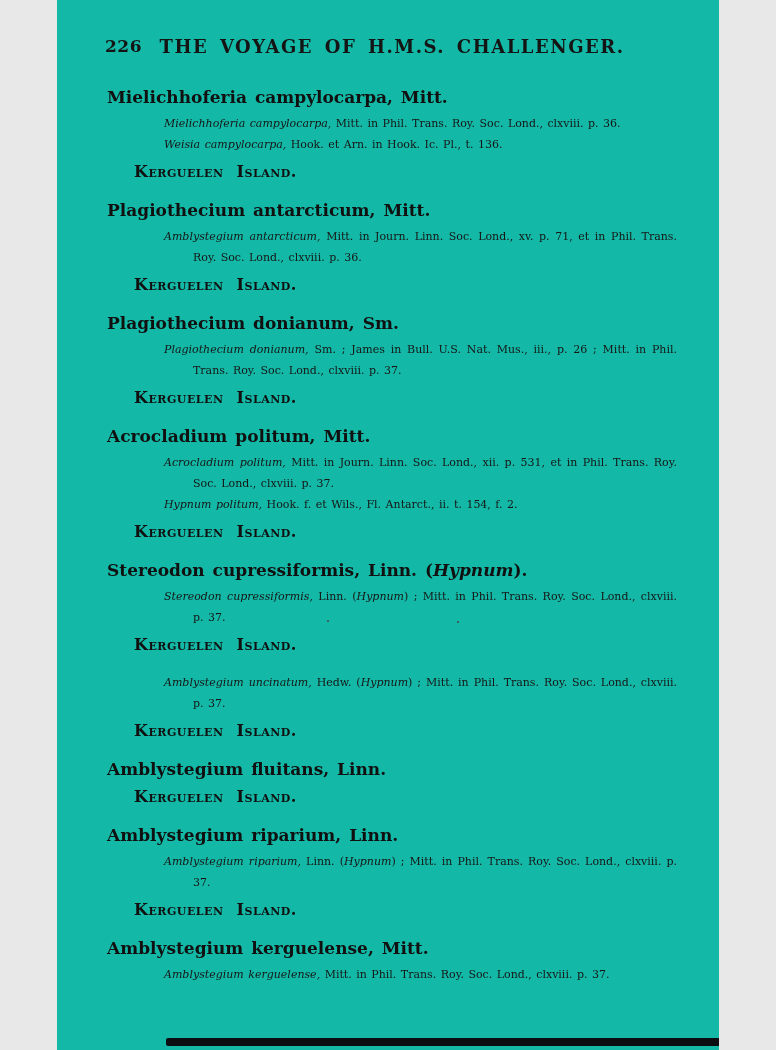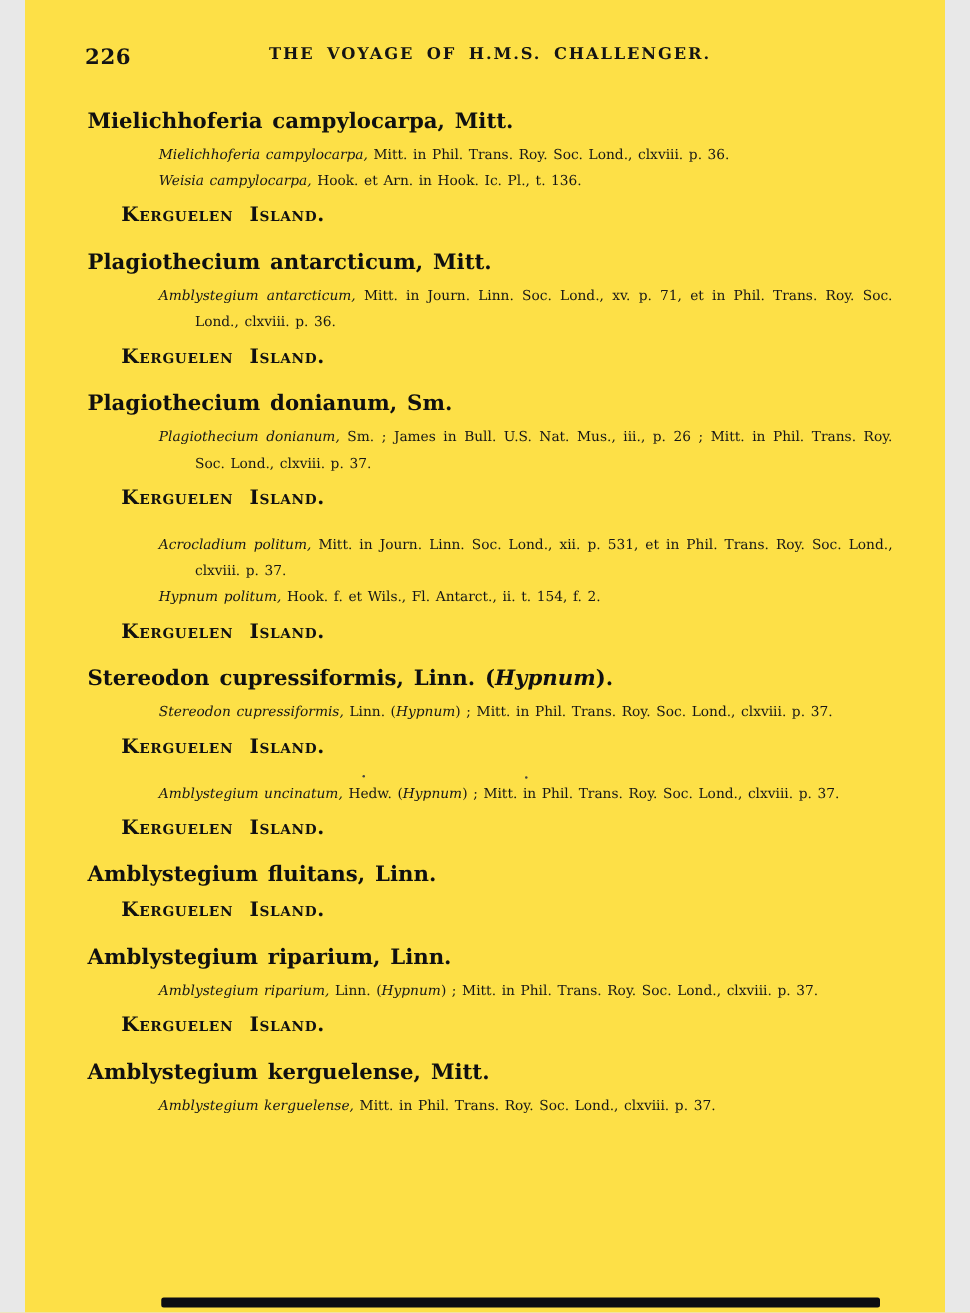--- a/index.html
+++ b/index.html
@@ -1,35 +1,35 @@
 <!DOCTYPE html>
 <html><head>
 <meta charset="utf-8">
 <style>
   html, body { margin: 0; padding: 0; background: #e8e8e8; }
   .page {
     position: relative;
-    width: 736px;
+    width: 662px;
     height: 1050px;
     margin: 0 auto;
-    background: #fde047;
+    background: #14b8a6;
     color: #141414;
     font-family: "DejaVu Serif", "Liberation Serif", serif;
     box-sizing: border-box;
     padding: 36px 42px 0 50px;
     overflow: hidden;
   }
   .header { position: relative; height: 20px; margin-bottom: 30px; }
   .pagenum {
     position: absolute; left: -2px; top: 0;
     font-size: 17px; font-weight: 700; letter-spacing: 0.5px;
   }
   .running-title {
     text-align: center;
-    font-size: 13px; font-weight: 700;
+    font-size: 18px; font-weight: 700;
     letter-spacing: 1.5px; word-spacing: 4px;
   }
   .entry { margin-bottom: 17px; }
   .head {
     margin: 0 0 5px 0;
     font-size: 17px; font-weight: 700;
     line-height: 22px; word-spacing: 2px;
     color: #101010;
   }
   .cit {
@@ -85,20 +85,21 @@
     <p class="loc">Kerguelen Island.</p>
   </section>
 
   <section class="entry">
     <h2 class="head"><span>Plagiothecium donianum, Sm.</span></h2>
     <p class="cit"><span class="it">Plagiothecium donianum,</span><span> Sm. ; James in Bull. U.S. Nat. Mus., iii., p. 26 ; Mitt. in Phil. Trans. Roy. Soc. Lond., clxviii. p. 37.</span></p>
     <p class="loc">Kerguelen Island.</p>
   </section>
 
   <section class="entry">
+    <h2 class="head"><span>Acrocladium politum, Mitt.</span></h2>
     <p class="cit"><span class="it">Acrocladium politum,</span><span> Mitt. in Journ. Linn. Soc. Lond., xii. p. 531, et in Phil. Trans. Roy. Soc. Lond., clxviii. p. 37.</span></p>
     <p class="cit"><span class="it">Hypnum politum,</span><span> Hook. f. et Wils., Fl. Antarct., ii. t. 154, f. 2.</span></p>
     <p class="loc">Kerguelen Island.</p>
   </section>
 
   <section class="entry">
     <h2 class="head"><span>Stereodon cupressiformis, Linn. (</span><span class="it">Hypnum</span><span>).</span></h2>
     <p class="cit"><span class="it">Stereodon cupressiformis,</span><span> Linn. (</span><span class="it">Hypnum</span><span>) ; Mitt. in Phil. Trans. Roy. Soc. Lond., clxviii. p. 37.</span></p>
     <p class="loc">Kerguelen Island.</p>
   </section>

